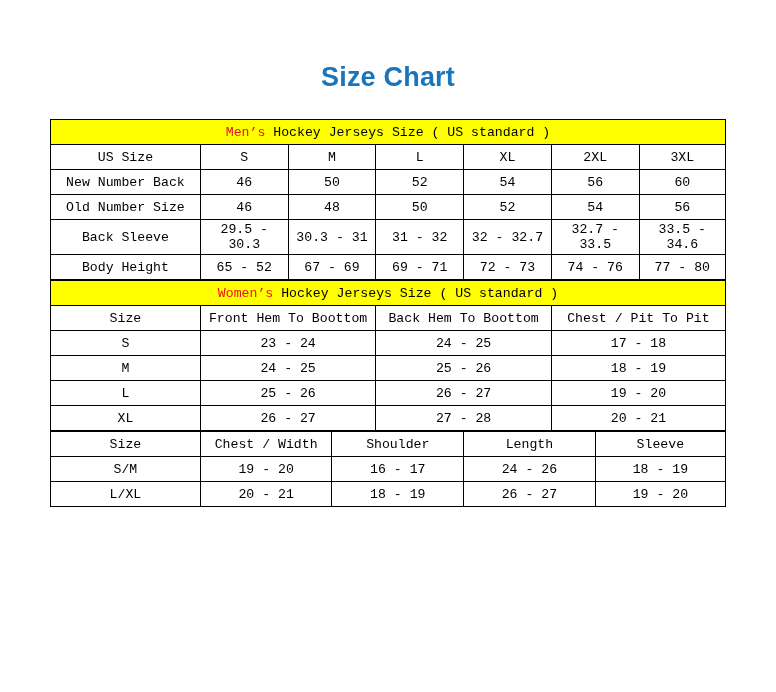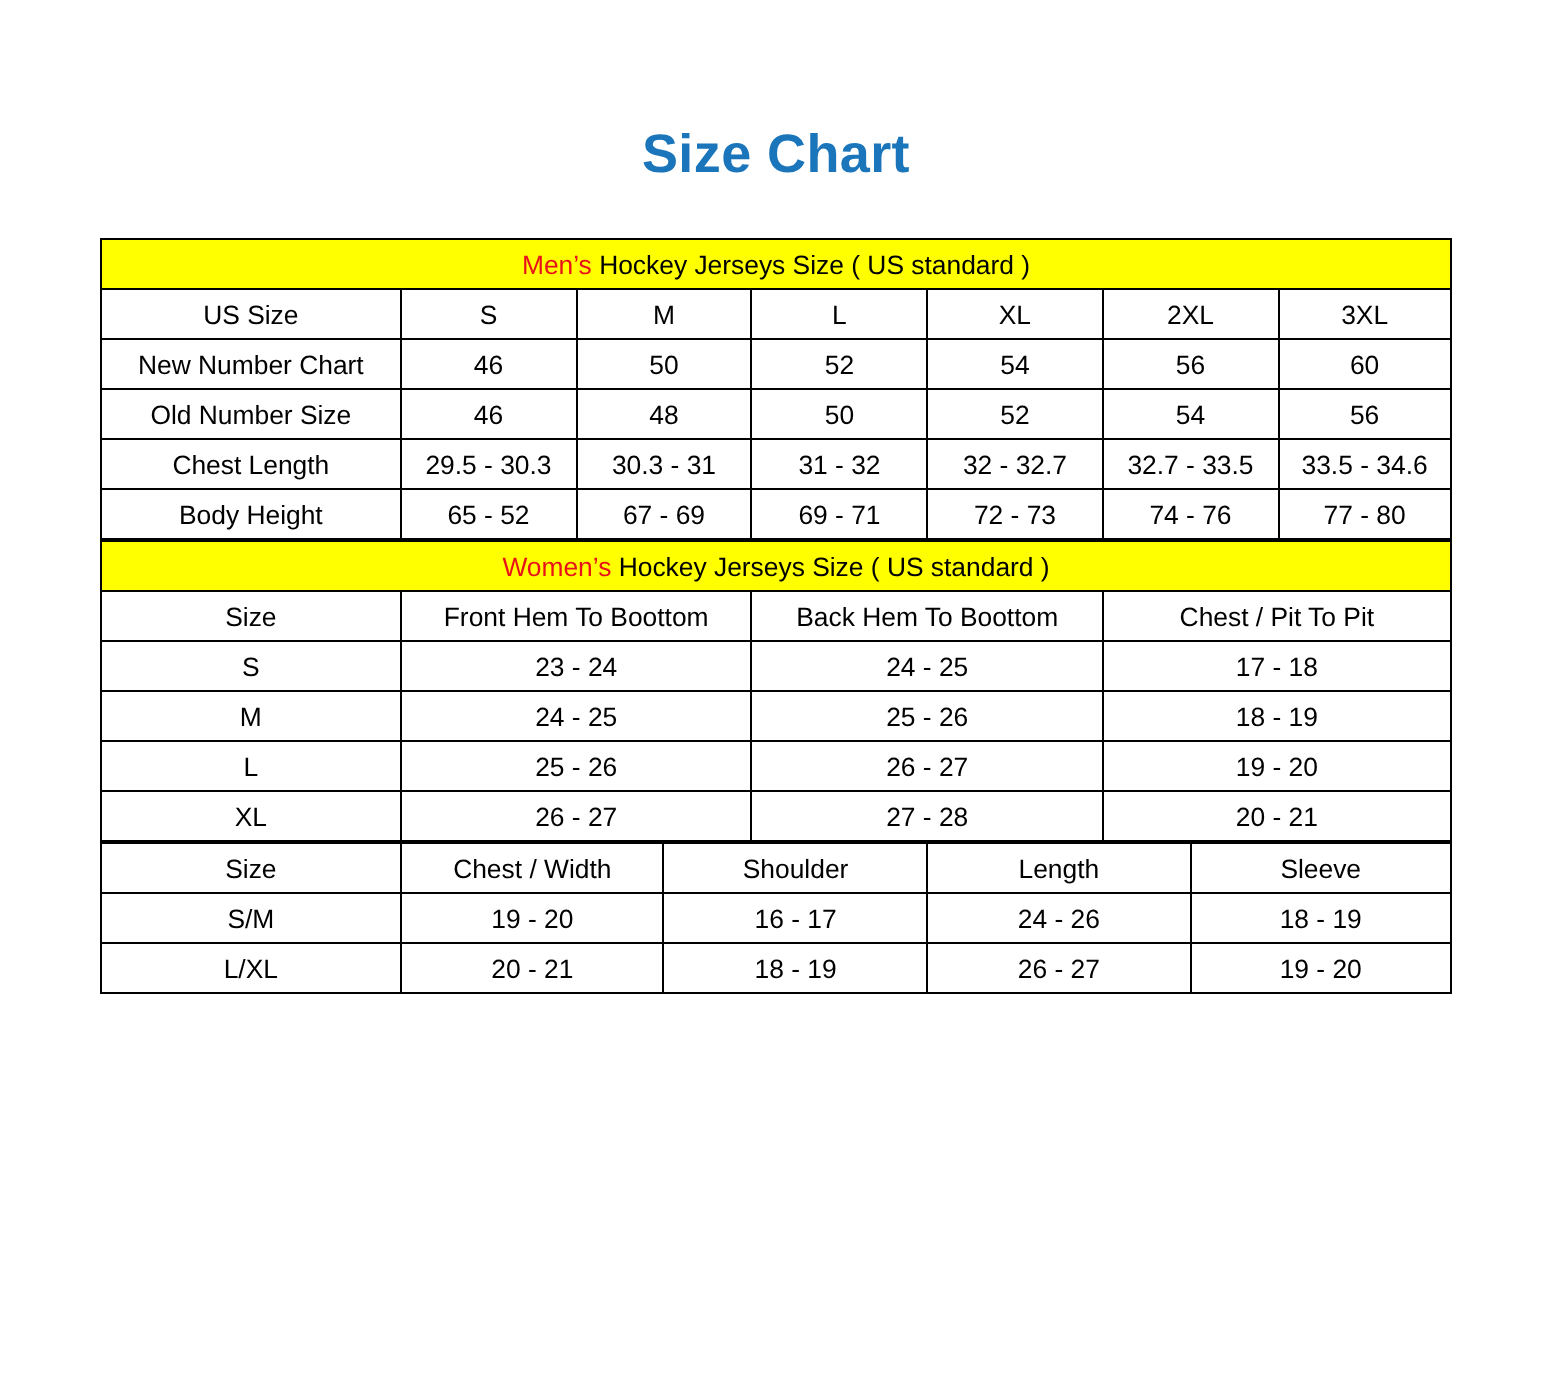--- a/index.html
+++ b/index.html
@@ -24,20 +24,21 @@
     color: #1b75bb;
     font-size: 27px;
     font-weight: bold;
     padding-top: 62px;
     padding-bottom: 0;
     letter-spacing: 0.2px;
   }
   .chart-wrap {
     margin: 26px auto 16px auto;
     width: 676px;
+    font-family: Liberation Mono, monospace;
   }
   table.size-table {
     border-collapse: collapse;
     width: 100%;
     table-layout: fixed;
   }
   table.size-table td,
   table.size-table th {
     border: 1px solid #000000;
     text-align: center;
@@ -93,39 +94,39 @@
         <tr class="col-head">
           <td>US Size</td>
           <td>S</td>
           <td>M</td>
           <td>L</td>
           <td>XL</td>
           <td>2XL</td>
           <td>3XL</td>
         </tr>
         <tr>
-          <td class="rowlabel">New Number Chart</td>
+          <td class="rowlabel">New Number Back</td>
           <td>46</td>
           <td>50</td>
           <td>52</td>
           <td>54</td>
           <td>56</td>
           <td>60</td>
         </tr>
         <tr>
           <td class="rowlabel">Old Number Size</td>
           <td>46</td>
           <td>48</td>
           <td>50</td>
           <td>52</td>
           <td>54</td>
           <td>56</td>
         </tr>
         <tr>
-          <td class="rowlabel">Chest Length</td>
+          <td class="rowlabel">Back Sleeve</td>
           <td>29.5 - 30.3</td>
           <td>30.3 - 31</td>
           <td>31 - 32</td>
           <td>32 - 32.7</td>
           <td>32.7 - 33.5</td>
           <td>33.5 - 34.6</td>
         </tr>
         <tr>
           <td class="rowlabel">Body Height</td>
           <td>65 - 52</td>

